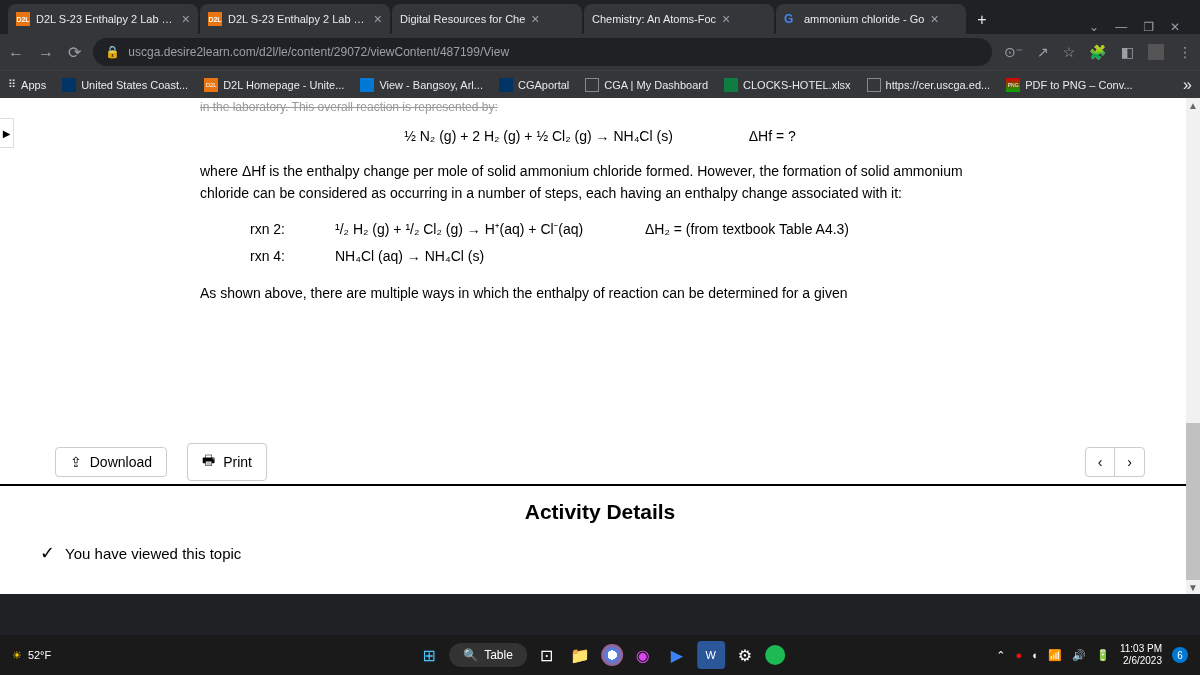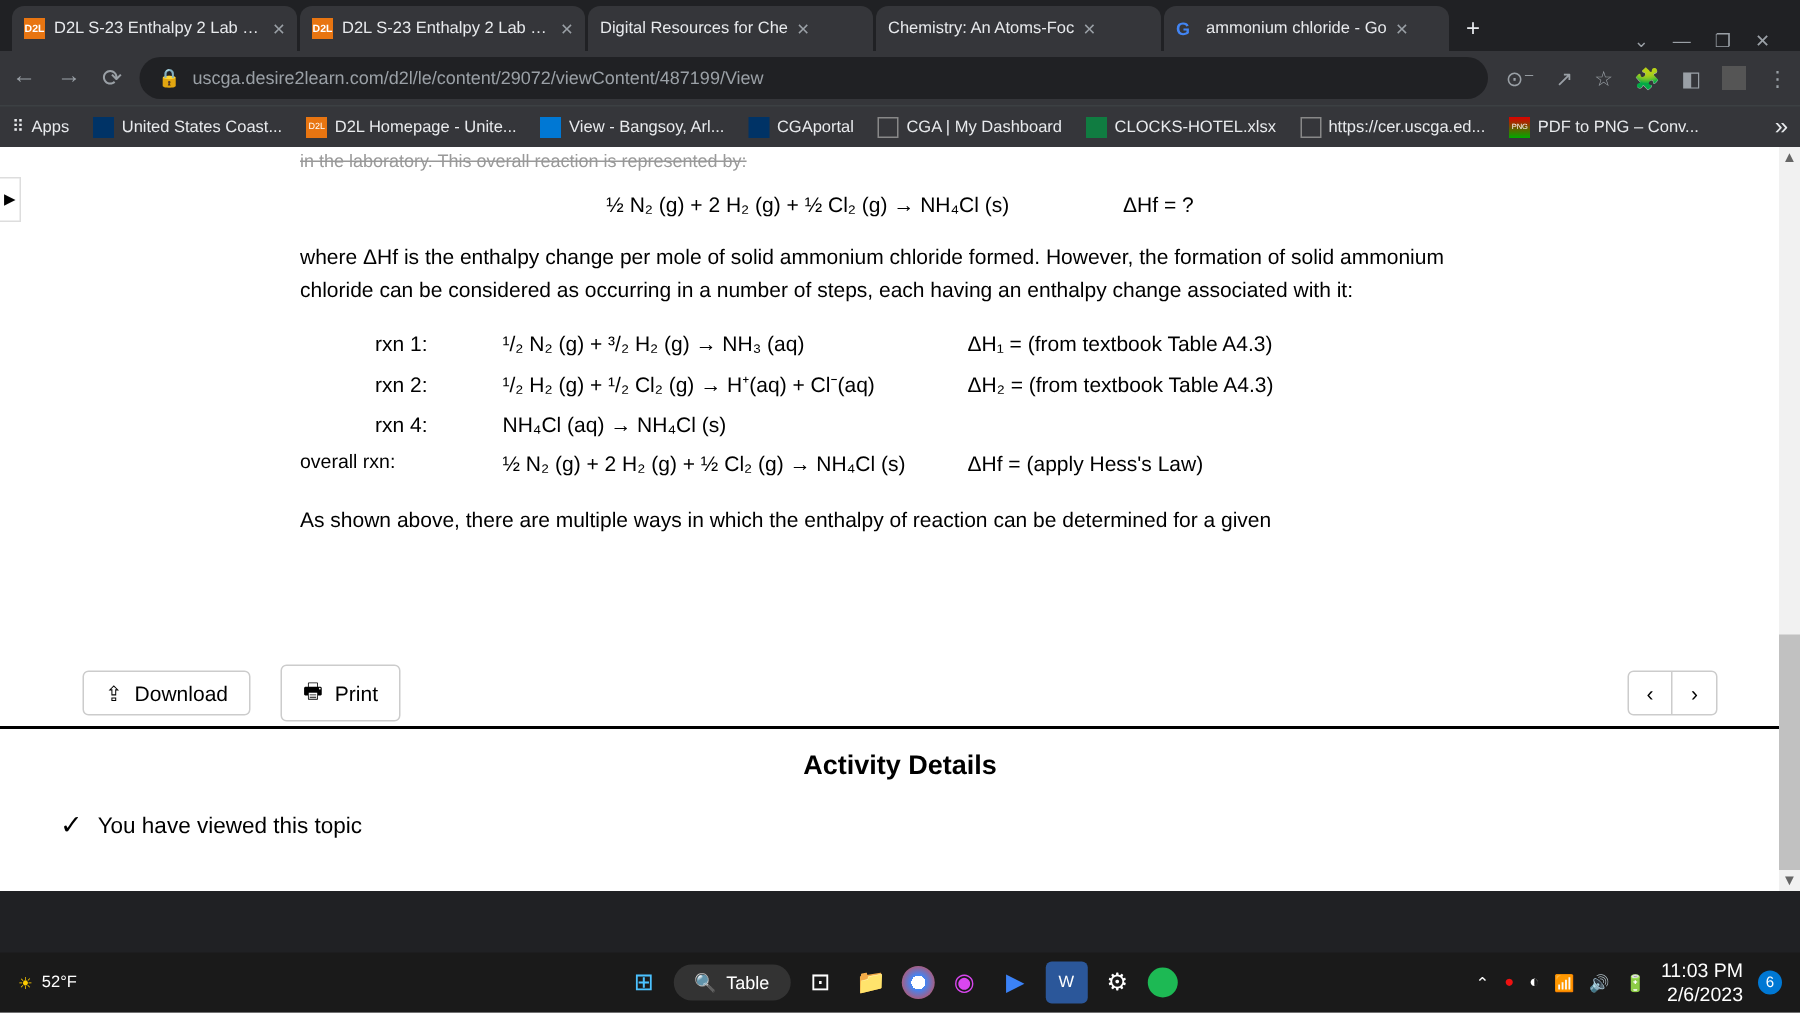--- a/index.html
+++ b/index.html
@@ -44,32 +44,32 @@
 .overall-label { width: 85px; font-size: 13px; }
 
 
 .toolbar { display: flex; height: 48px; align-items: center; padding: 0 55px; border-top: 1px solid #fff; border-bottom: 2px solid #000; gap: 20px; }
 .tool-btn { display: flex; align-items: center; gap: 8px; font-size: 14px; border: 1px solid #ccc; padding: 6px 14px; border-radius: 4px; }
 .tool-pager { margin-left: auto; display: flex; border: 1px solid #ccc; border-radius: 4px; }
 .tool-pager span { padding: 6px 12px; font-size: 14px; }
 .tool-pager span:first-child { border-right: 1px solid #ccc; }
 
 
-.activity-h { text-align: center; font-size: 18px; font-weight: bold; padding: 14px 0 10px; }
+.activity-h { text-align: center; font-size: 21px; font-weight: bold; padding: 14px 0 10px; }
 .viewed { display: flex; align-items: center; gap: 10px; padding: 8px 40px; font-size: 15px; }
 .last-visited { padding: 30px 40px 10px; font-size: 18px; }
 
 
 .taskbar { position: absolute; bottom: 0; left: 0; right: 0; height: 40px; background: #1a1a1a; display: flex; align-items: center; color: #fff; font-size: 11px; }
 .weather { display: flex; align-items: center; gap: 6px; padding: 0 12px; }
 .tb-center { position: absolute; left: 50%; transform: translateX(-50%); display: flex; gap: 6px; align-items: center; }
 .tb-search { display: flex; align-items: center; gap: 6px; background: #333; border-radius: 16px; padding: 5px 14px; font-size: 12px; }
 .tb-icon { width: 28px; height: 28px; display: flex; align-items: center; justify-content: center; border-radius: 4px; font-size: 16px; }
 .tb-right { margin-left: auto; display: flex; align-items: center; gap: 10px; padding: 0 12px; }
-.tb-time { text-align: right; line-height: 1.2; font-size: 13px; }
+.tb-time { text-align: right; line-height: 1.2; font-size: 10px; }
 </style>
 </head>
 <body>
 
 <div class="tab-strip">
   <div class="tab">
     <span class="tab-icon" style="background:#e87511;color:#fff;font-size:7px;display:flex;align-items:center;justify-content:center;font-weight:bold;">D2L</span>
     <span class="tab-text">D2L S-23 Enthalpy 2 Lab Pack</span>
     <span class="tab-close">×</span>
   </div>
@@ -166,37 +166,27 @@
 
   <div class="doc-area">
     <div class="clip" style="text-decoration:line-through;">in the laboratory. This overall reaction is represented by:</div>
     <div class="eq-main">
       <span>½ N₂ (g) + 2 H₂ (g) + ½ Cl₂ (g) → NH₄Cl (s)</span>
       <span class="dh">ΔHf = ?</span>
     </div>
     <p class="doc-p">where ΔHf is the enthalpy change per mole of solid ammonium chloride formed. However, the formation of solid ammonium chloride can be considered as occurring in a number of steps, each having an enthalpy change associated with it:</p>
     <div class="rxn-table">
       <div class="rxn-row">
-        <span class="rxn-label">rxn 1:</span>
-        <span class="rxn-eq">¹/₂ N₂ (g) + ³/₂ H₂ (g) → NH₃ (aq)</span>
-        <span class="rxn-dh">ΔH₁ = (from textbook Table A4.3)</span>
-      </div>
-      <div class="rxn-row">
         <span class="rxn-label">rxn 2:</span>
         <span class="rxn-eq">¹/₂ H₂ (g) + ¹/₂ Cl₂ (g) → H⁺(aq) + Cl⁻(aq)</span>
         <span class="rxn-dh">ΔH₂ = (from textbook Table A4.3)</span>
       </div>
       <div class="rxn-row">
         <span class="rxn-label">rxn 4:</span>
         <span class="rxn-eq">NH₄Cl (aq) → NH₄Cl (s)</span>
-      </div>
-      <div class="rxn-row" style="margin-left:-50px;">
-        <span class="overall-label" style="width:135px;">overall rxn:</span>
-        <span class="rxn-eq">½ N₂ (g) + 2 H₂ (g) + ½ Cl₂ (g) → NH₄Cl (s)</span>
-        <span class="rxn-dh">ΔHf = (apply Hess's Law)</span>
       </div>
     </div>
     <p class="doc-p">As shown above, there are multiple ways in which the enthalpy of reaction can be determined for a given</p>
   </div>
 
   <div class="toolbar">
     <div class="tool-btn">
       <span>⇪</span>
       <span>Download</span>
     </div>

